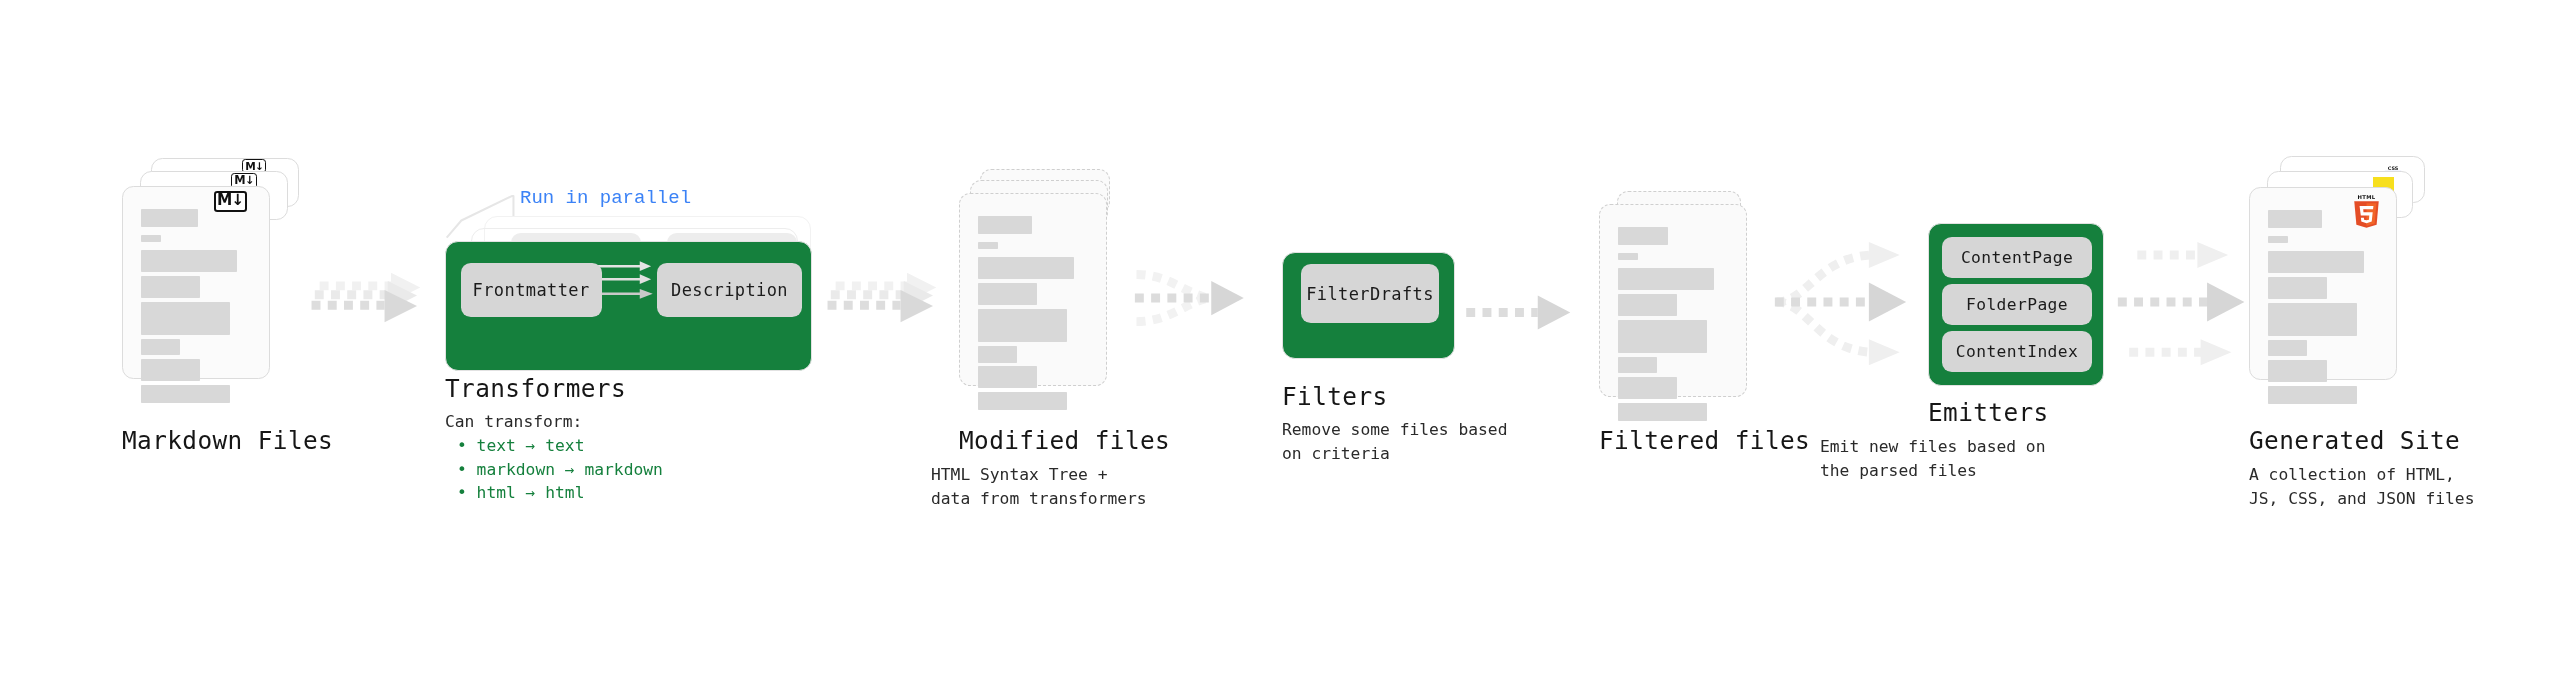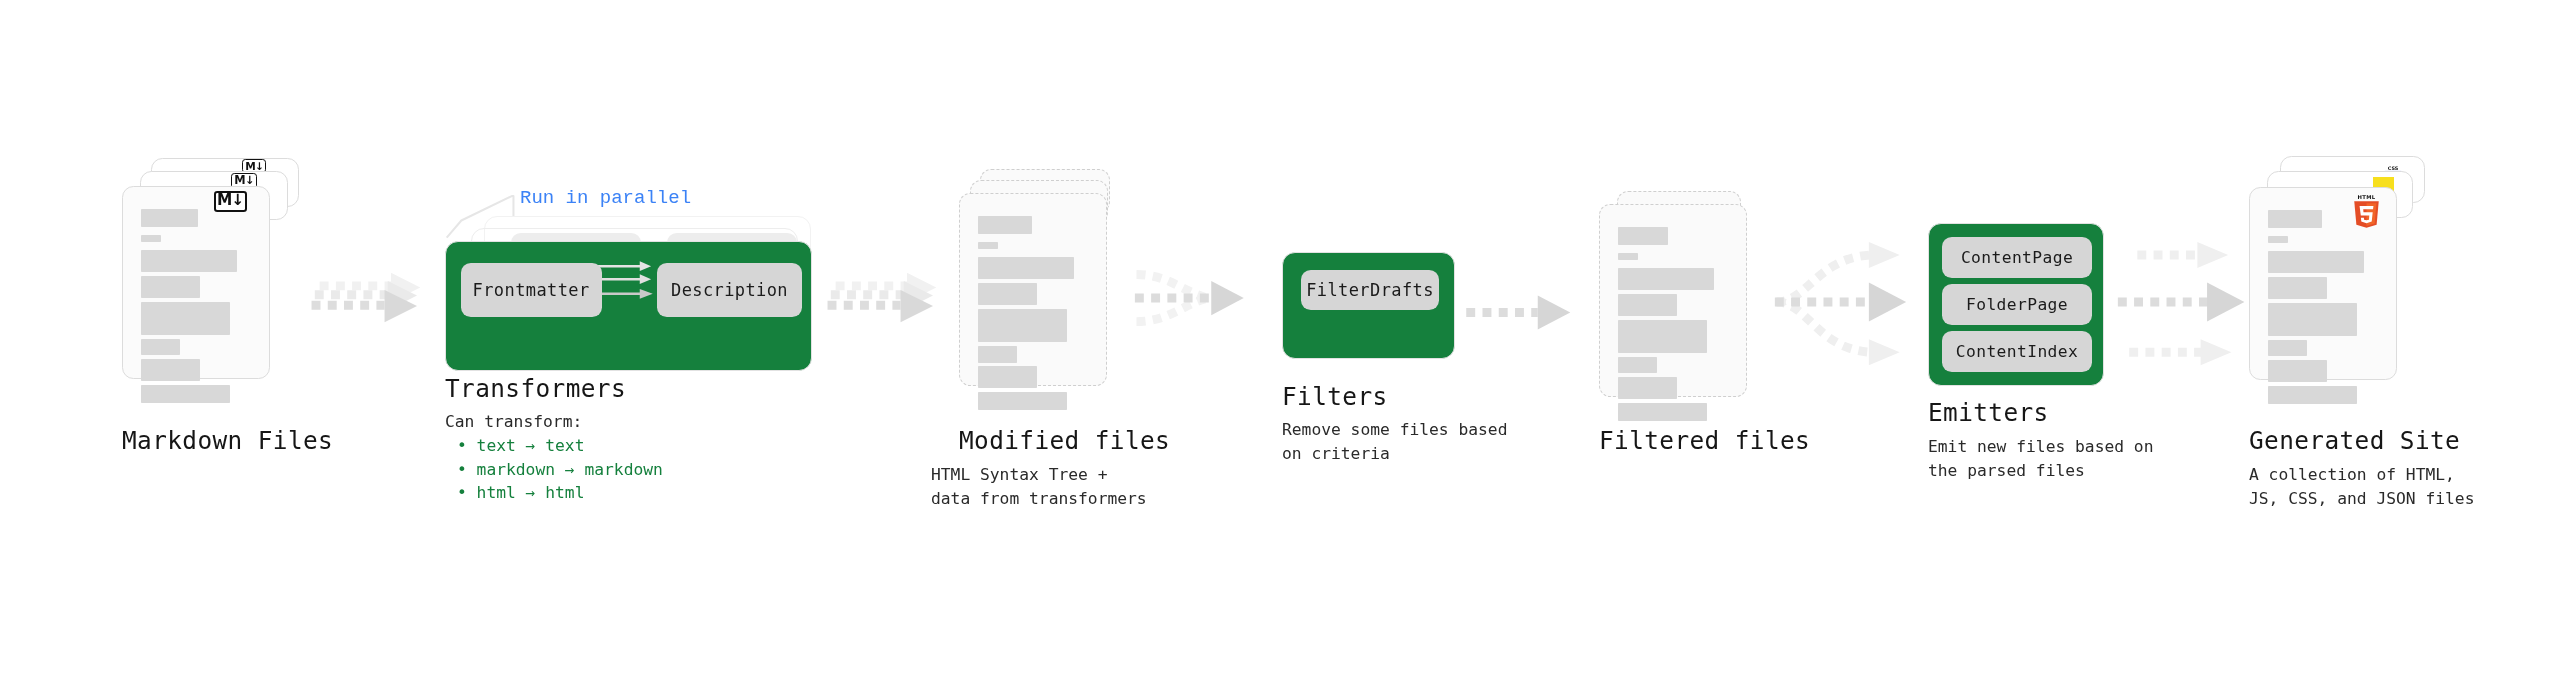--- a/index.html
+++ b/index.html
@@ -270,21 +270,21 @@
         <path d="M8 20 C 46 20, 64 40, 92 48" stroke="#f2f2f2"></path>
         <path d="M8 78 C 46 78, 64 58, 92 50" stroke="#f2f2f2"></path>
         <line x1="6" y1="49" x2="98" y2="49" stroke="#dcdcdc"></line>
       </g>
       <path d="M100 28 L140 49 L100 70 Z" fill="#d6d6d6"></path>
     </svg>
   </div>
 
   <div class="node" style="left:1282px; top:252px;">
     <div class="gbox" style="left:0px; top:0px; width:173px; height:107px;">
-      <div class="pill" style="left:18px; top:17px; width:138px; height:40px;">FilterDrafts</div>
+      <div class="pill" style="left:18px; top:11px; width:138px; height:59px;">FilterDrafts</div>
     </div>
   </div>
 
   <div class="title" style="left:1282px; top:382px;">Filters</div>
   <div class="subtitle" style="left:1282px; top:418px;">Remove some files based
 on criteria</div>
 
   <div class="node" style="left:1463px; top:284px;">
     <svg width="130" height="57" viewBox="0 0 160 70">
       <line x1="4" y1="35" x2="92" y2="35" stroke="#dcdcdc" stroke-width="11" stroke-dasharray="11 9"></line>
@@ -325,21 +325,21 @@
 
   <div class="node" style="left:1928px; top:223px;">
     <div class="gbox" style="left:0px; top:0px; width:176px; height:163px;">
       <div class="pill" style="left:13px; top:13px; width:150px; height:41px; font-size:16.3px;">ContentPage</div>
       <div class="pill" style="left:13px; top:60px; width:150px; height:41px; font-size:16.3px;">FolderPage</div>
       <div class="pill" style="left:13px; top:107px; width:150px; height:41px; font-size:16.3px;">ContentIndex</div>
     </div>
   </div>
 
   <div class="title" style="left:1928px; top:398px;">Emitters</div>
-  <div class="subtitle" style="left:1928px; top:435px;">Emit new files based on
+  <div class="subtitle" style="left:1820px; top:435px;">Emit new files based on
 the parsed files</div>
 
   <div class="node" style="left:2113px; top:229px;">
     <svg width="146" height="146" viewBox="0 0 180 180">
       <g fill="none" stroke-width="11" stroke-dasharray="11 9">
         <line x1="30" y1="32" x2="106" y2="32" stroke="#efefef"></line>
         <line x1="6" y1="90" x2="118" y2="90" stroke="#dcdcdc"></line>
         <line x1="20" y1="152" x2="110" y2="152" stroke="#efefef"></line>
       </g>
       <path d="M104 16 L142 32 L104 48 Z" fill="#efefef"></path>

